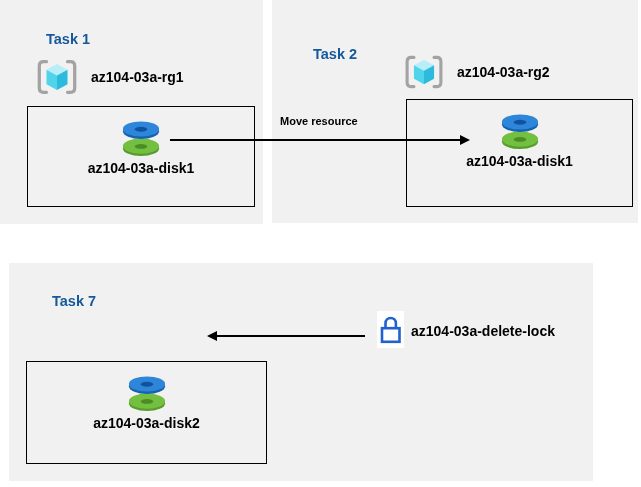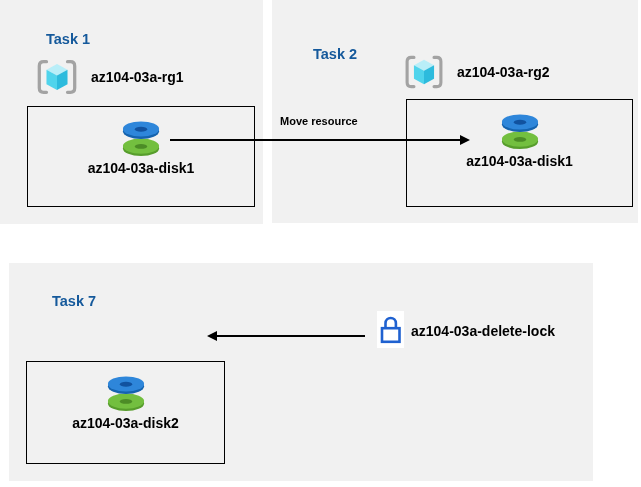--- a/index.html
+++ b/index.html
@@ -172,21 +172,21 @@
   <div class="arrow-line" style="left:170px; top:139px; width:291px;"></div>
   <div class="arrow-head-right" style="left:460px; top:135px;"></div>
 
   <section class="panel panel-task3"></section>
   <h2 class="task-title" style="left:35px; top:276px;">Task 7</h2>
 
 
   <div class="arrow-head-left" style="left:207px; top:331px;"></div>
   <div class="arrow-line" style="left:216px; top:335px; width:149px;"></div>
 
-  <div class="resource-box" style="left:26px; top:361px; width:199px; height:103px;">
+  <div class="resource-box" style="left:26px; top:361px; width:241px; height:103px;">
     <svg viewBox="0 0 44 41" width="42" height="39">
       <ellipse class="g-rim" cx="22" cy="31" rx="19" ry="8"></ellipse>
       <ellipse class="g-top" cx="22" cy="28.5" rx="19" ry="8"></ellipse>
       <ellipse class="g-hole" cx="22" cy="28.8" rx="6.5" ry="2.6"></ellipse>
       <ellipse class="b-rim" cx="22" cy="13" rx="19" ry="8"></ellipse>
       <ellipse class="b-top" cx="22" cy="10.5" rx="19" ry="8"></ellipse>
       <ellipse class="b-hole" cx="22" cy="10.8" rx="6.5" ry="2.6"></ellipse>
     </svg>
     <span class="disk-label">az104-03a-disk2</span>
   </div>

